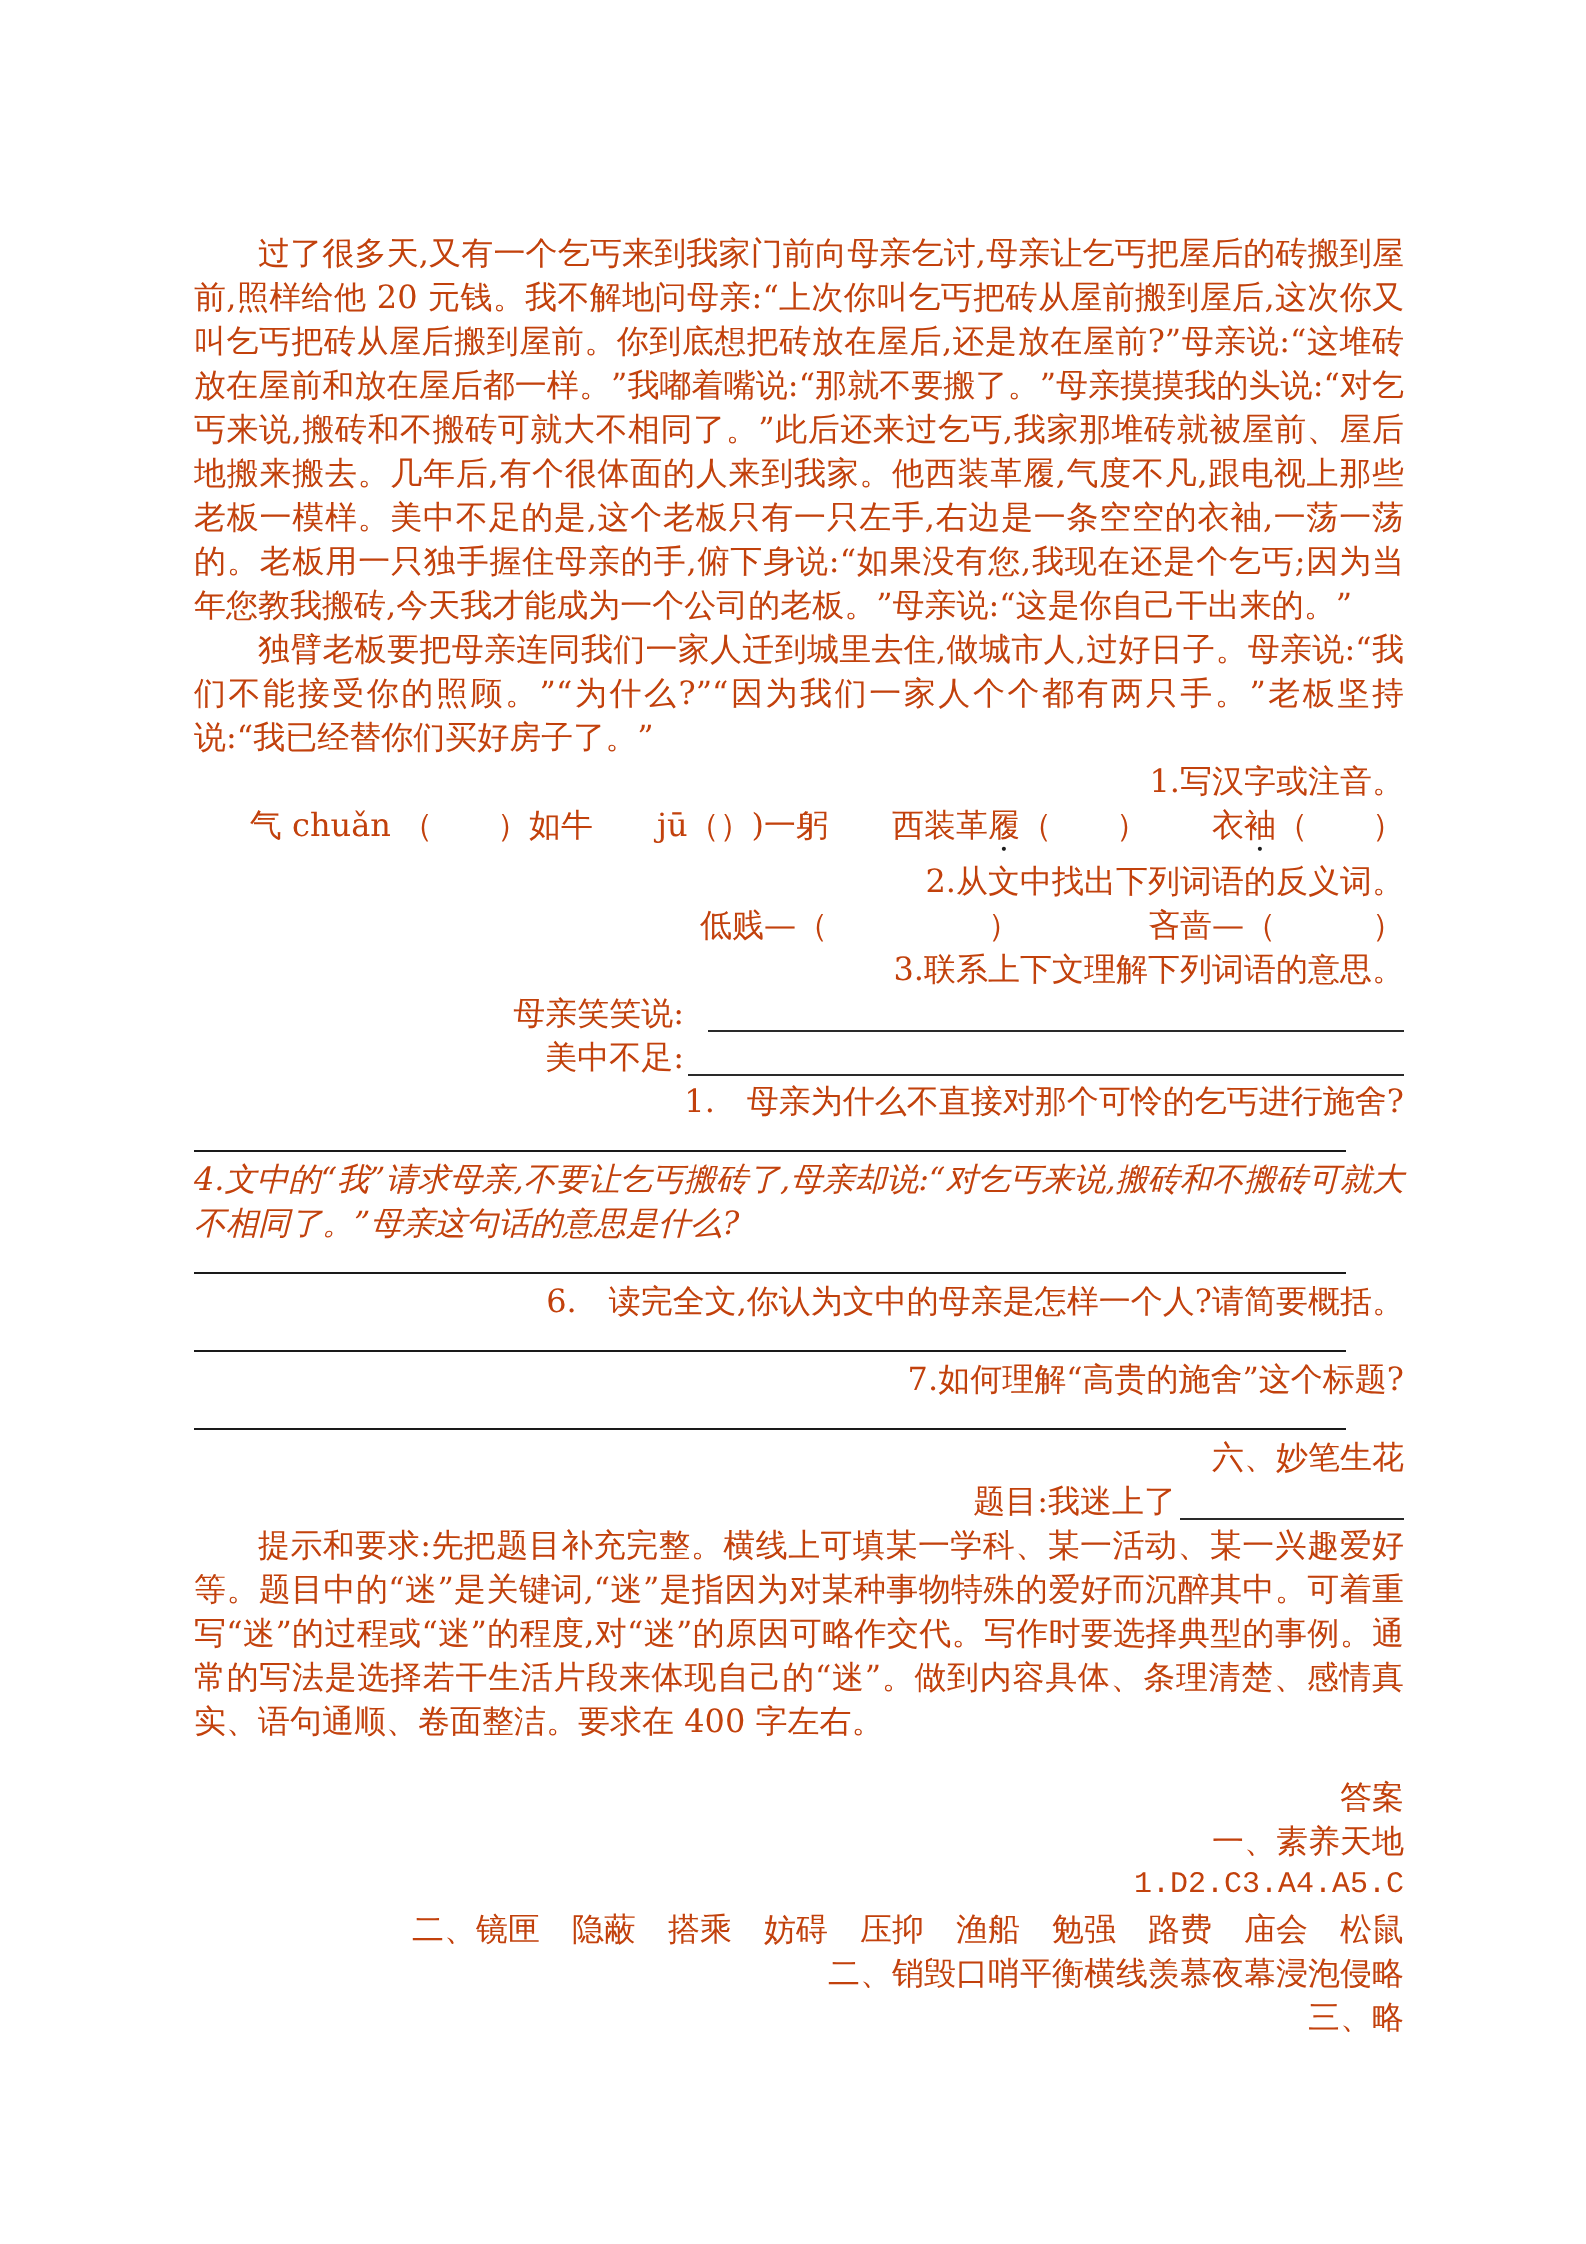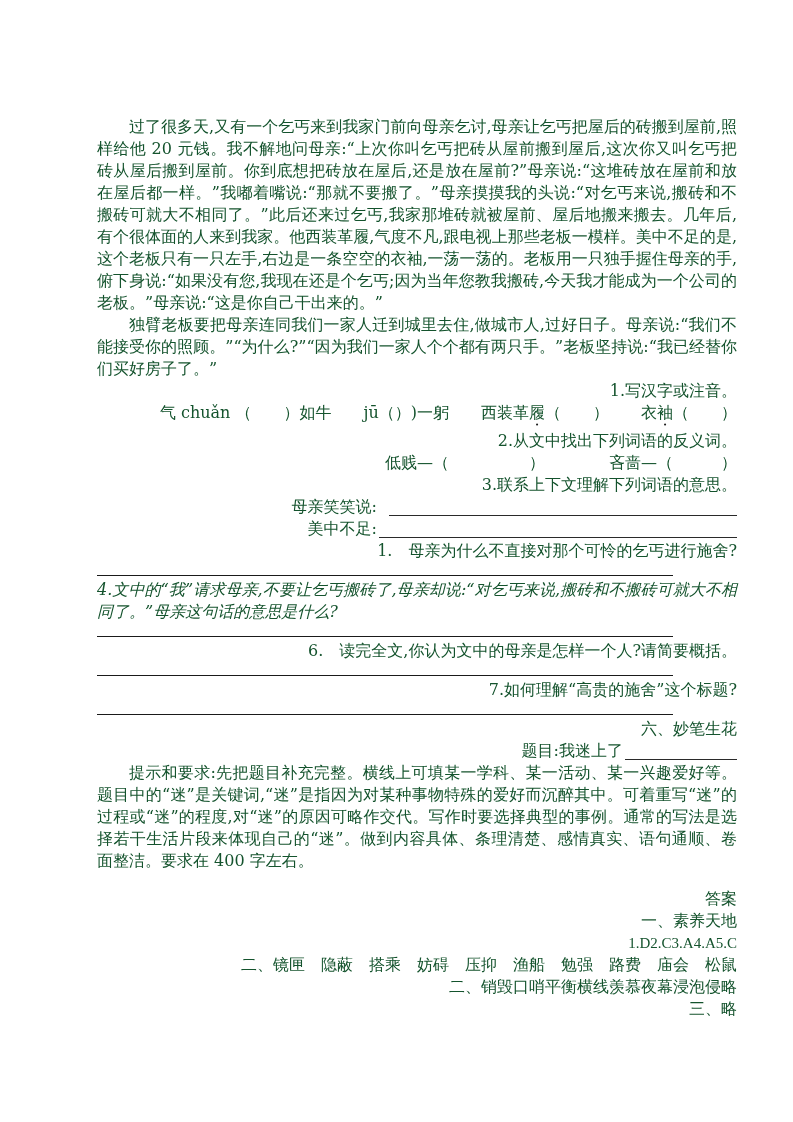--- a/index.html
+++ b/index.html
@@ -1,23 +1,23 @@
 <!DOCTYPE html>
 <html><head>
 <meta charset="utf-8">
 <style>
   html,body{margin:0;padding:0;background:#ffffff;}
   .page{
     position:relative;
     width:793px;height:1122px;
     background:#ffffff;
     box-sizing:border-box;
-    padding:116px 56px 0 97px;
+    padding:116px 91px 0 97px;
     font-family:"DejaVu Serif","Liberation Serif",serif;
-    font-size:16px;line-height:22px;color:#14532d;
+    font-size:16px;line-height:22px;color:#c2410c;
     overflow:hidden;
   }
   .para{margin:0;text-indent:2em;text-align:justify;}
   .line{margin:0;white-space:pre-wrap;text-align:right;}
   .qline{margin:0;text-align:justify;font-style:italic;}
   .mt6{margin-top:6px;}
   .emph{position:relative;display:inline-block;}
   .emph::after{
     content:"•";position:absolute;left:0;right:0;bottom:-0.68em;
     font-size:7px;line-height:1;text-align:center;color:#1c1c1c;
@@ -29,21 +29,21 @@
   }
   .blank-long{width:348px;margin-left:12px;}
   .blank-long2{width:358px;margin-left:2px;}
   .blank-topic{width:112px;margin-left:2px;}
   .answer-rule{
     width:576px;height:0;
     border-top:1.5px solid #1a1a1a;
     margin-top:13px;margin-bottom:3px;
   }
   .indent{ text-indent:2em; }
-  .sans{font-family:Liberation Serif, serif;font-size:15px;}
+  .sans{font-family:Liberation Mono, monospace;font-size:15px;}
   .answers-title{margin-top:16px;}
 </style>
 </head>
 <body>
 
 <div class="page">
 
   <p class="para">过了很多天,又有一个乞丐来到我家门前向母亲乞讨,母亲让乞丐把屋后的砖搬到屋前,照样给他 20 元钱。我不解地问母亲:“上次你叫乞丐把砖从屋前搬到屋后,这次你又叫乞丐把砖从屋后搬到屋前。你到底想把砖放在屋后,还是放在屋前?”母亲说:“这堆砖放在屋前和放在屋后都一样。”我嘟着嘴说:“那就不要搬了。”母亲摸摸我的头说:“对乞丐来说,搬砖和不搬砖可就大不相同了。”此后还来过乞丐,我家那堆砖就被屋前、屋后地搬来搬去。几年后,有个很体面的人来到我家。他西装革履,气度不凡,跟电视上那些老板一模样。美中不足的是,这个老板只有一只左手,右边是一条空空的衣袖,一荡一荡的。老板用一只独手握住母亲的手,俯下身说:“如果没有您,我现在还是个乞丐;因为当年您教我搬砖,今天我才能成为一个公司的老板。”母亲说:“这是你自己干出来的。”</p>
   <p class="para">独臂老板要把母亲连同我们一家人迁到城里去住,做城市人,过好日子。母亲说:“我们不能接受你的照顾。”“为什么?”“因为我们一家人个个都有两只手。”老板坚持说:“我已经替你们买好房子了。”</p>
 

